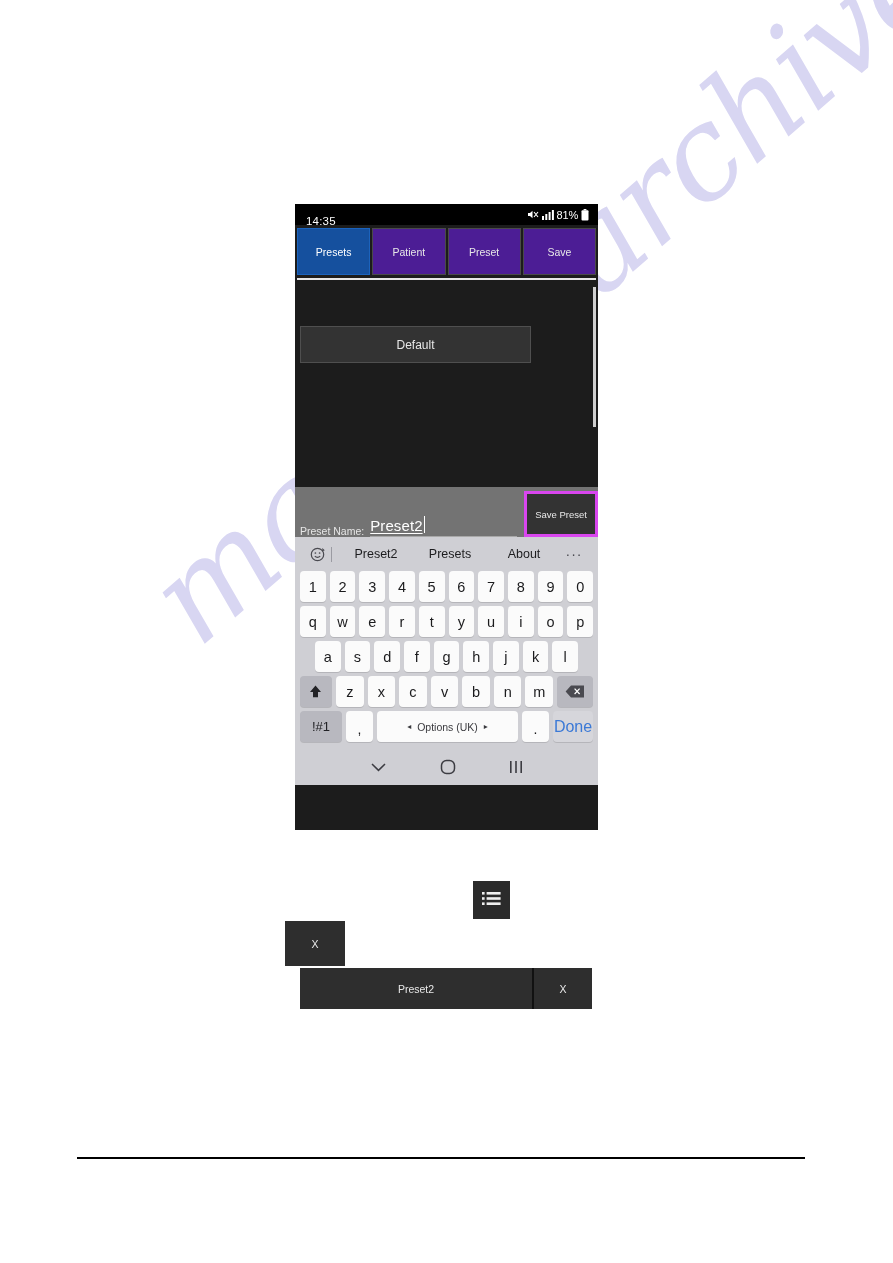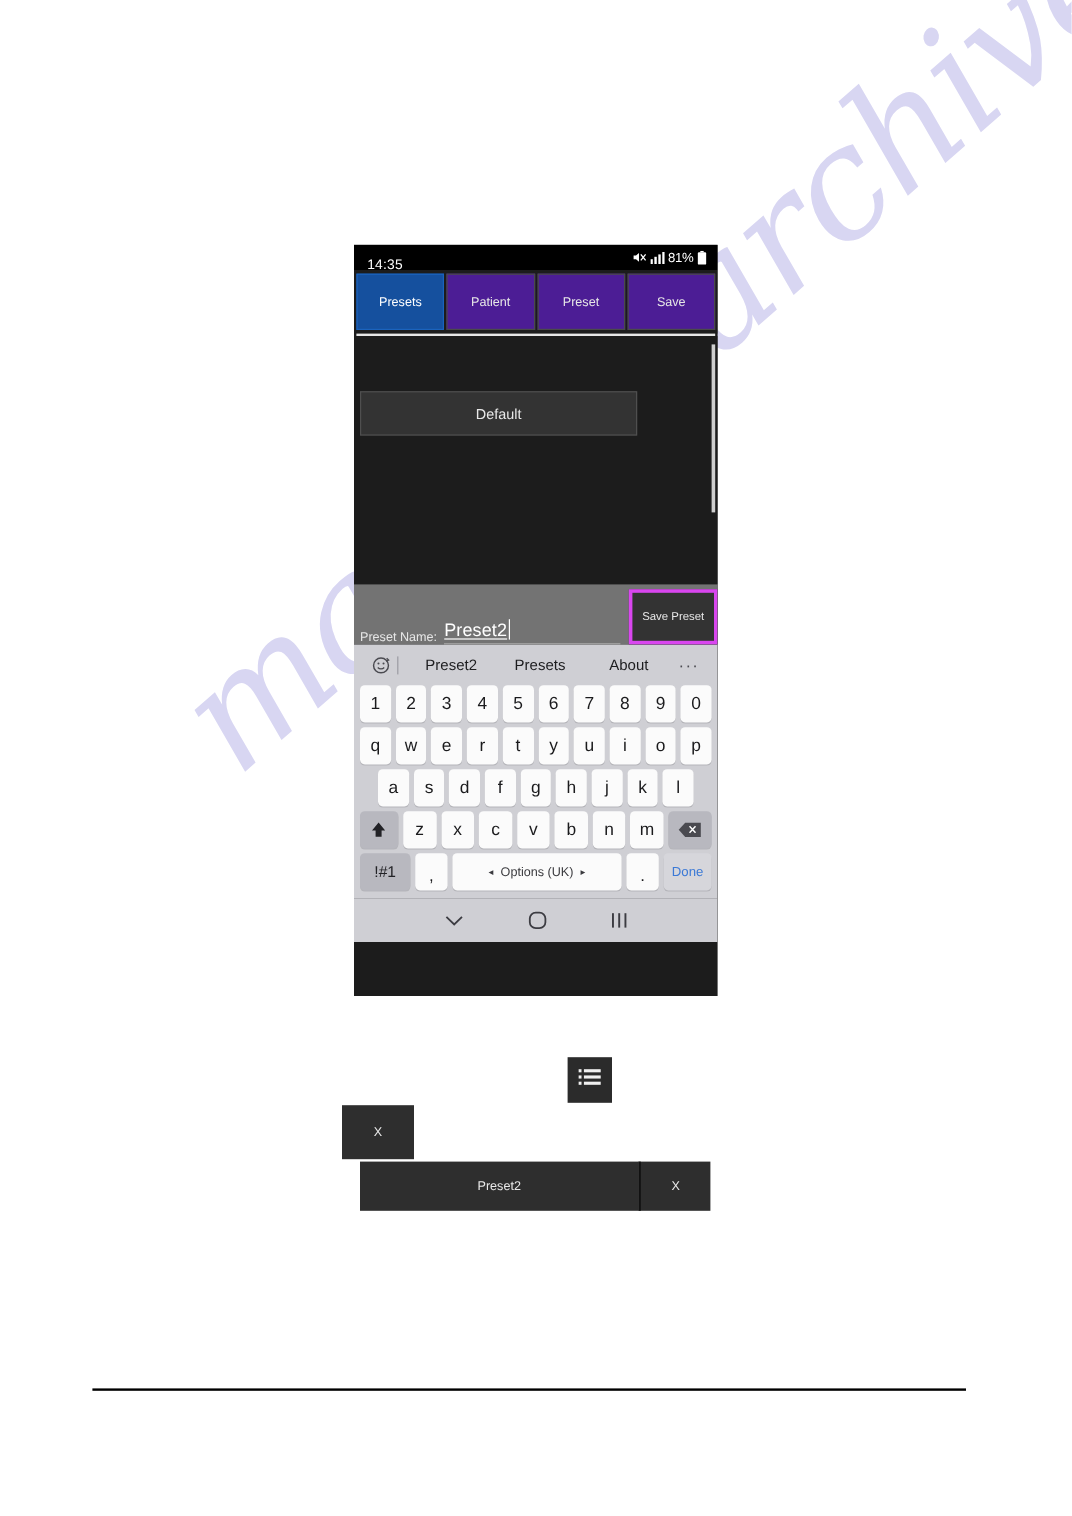--- a/index.html
+++ b/index.html
@@ -227,21 +227,21 @@
     color: #222226;
     flex: 0 0 34px;
   }
   .key.shift { flex: 0 0 32px; }
   .key.bksp { flex: 0 0 36px; }
   .krow.r4 { padding: 0 2px; }
   .key.sym { flex: 0 0 42px; font-size: 13px; }
   .key.comma { flex: 0 0 27px; background: #fbfbfb; font-size: 14px; align-items: flex-end; padding-bottom: 5px; }
   .key.period { flex: 0 0 27px; background: #fbfbfb; font-size: 14px; align-items: flex-end; padding-bottom: 5px; }
   .key.space { flex: 1; font-size: 10.5px; color: #3a3a3e; }
-  .key.done { flex: 0 0 40px; background: #d6d6db; color: #3b79d6; font-size: 11px; }
+  .key.done { flex: 0 0 40px; background: #d6d6db; color: #3b79d6; font-size: 16px; }
   .space-arrows { display: inline-flex; align-items: center; gap: 6px; }
   .space-arrows span.ar { font-size: 8px; color: #3a3a3e; }
 
   
   .navbar {
     height: 36px;
     background: #cfcfd4;
     display: flex;
     align-items: center;
     justify-content: space-around;

